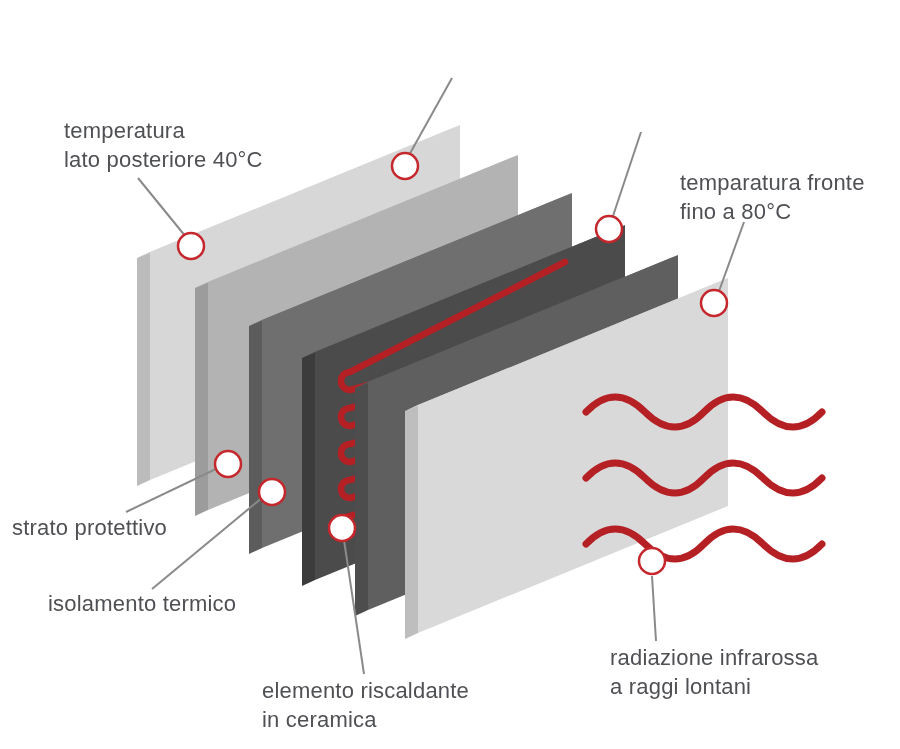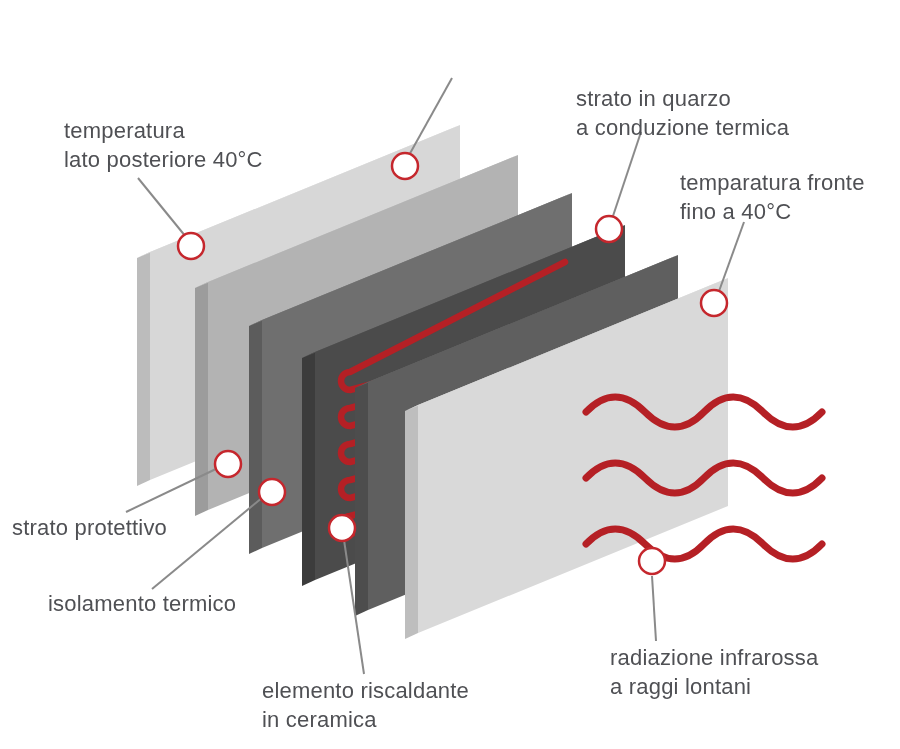--- a/index.html
+++ b/index.html
@@ -97,25 +97,23 @@
       <circle cx="272" cy="492" r="13" stroke="#c5272d"></circle>
       <circle cx="342" cy="528" r="13" stroke="#c5272d"></circle>
       <circle cx="652" cy="561" r="13" stroke="#c5272d"></circle>
     </g>
   </svg>
 
 
   <div class="label" style="left:64px; top:116px;">temperatura
 lato posteriore 40°C</div>
 
-  <div class="label" style="left:576px; top:84px;">strato in quarzo
-a conduzione termica</div>
 
   <div class="label" style="left:680px; top:168px;">temparatura fronte
-fino a 40°C</div>
+fino a 80°C</div>
 
   <div class="label" style="left:12px; top:506px;margin-top:7px;">strato protettivo</div>
 
   <div class="label" style="left:12px; top:589px;margin-left:36px;">isolamento termico</div>
 
   <div class="label" style="left:610px; top:643px;">radiazione infrarossa
 a raggi lontani</div>
 
   <div class="label" style="left:262px; top:676px;">elemento riscaldante
 in ceramica</div>

